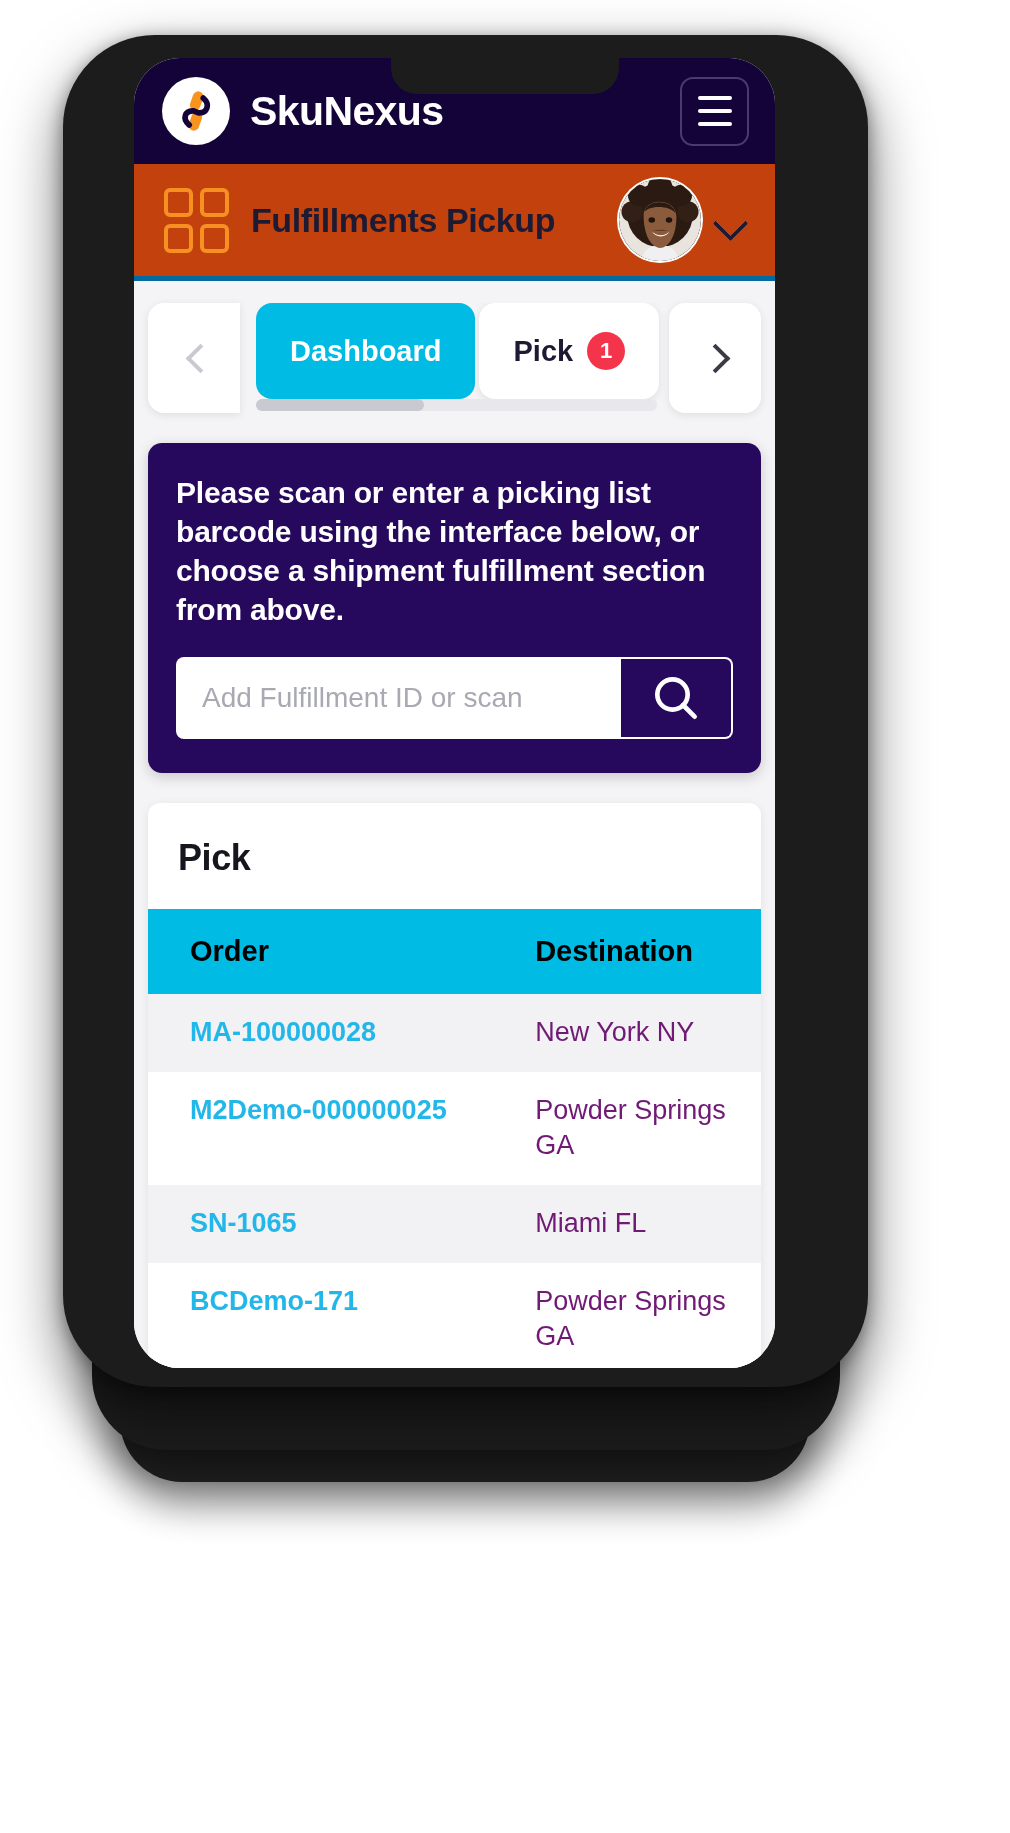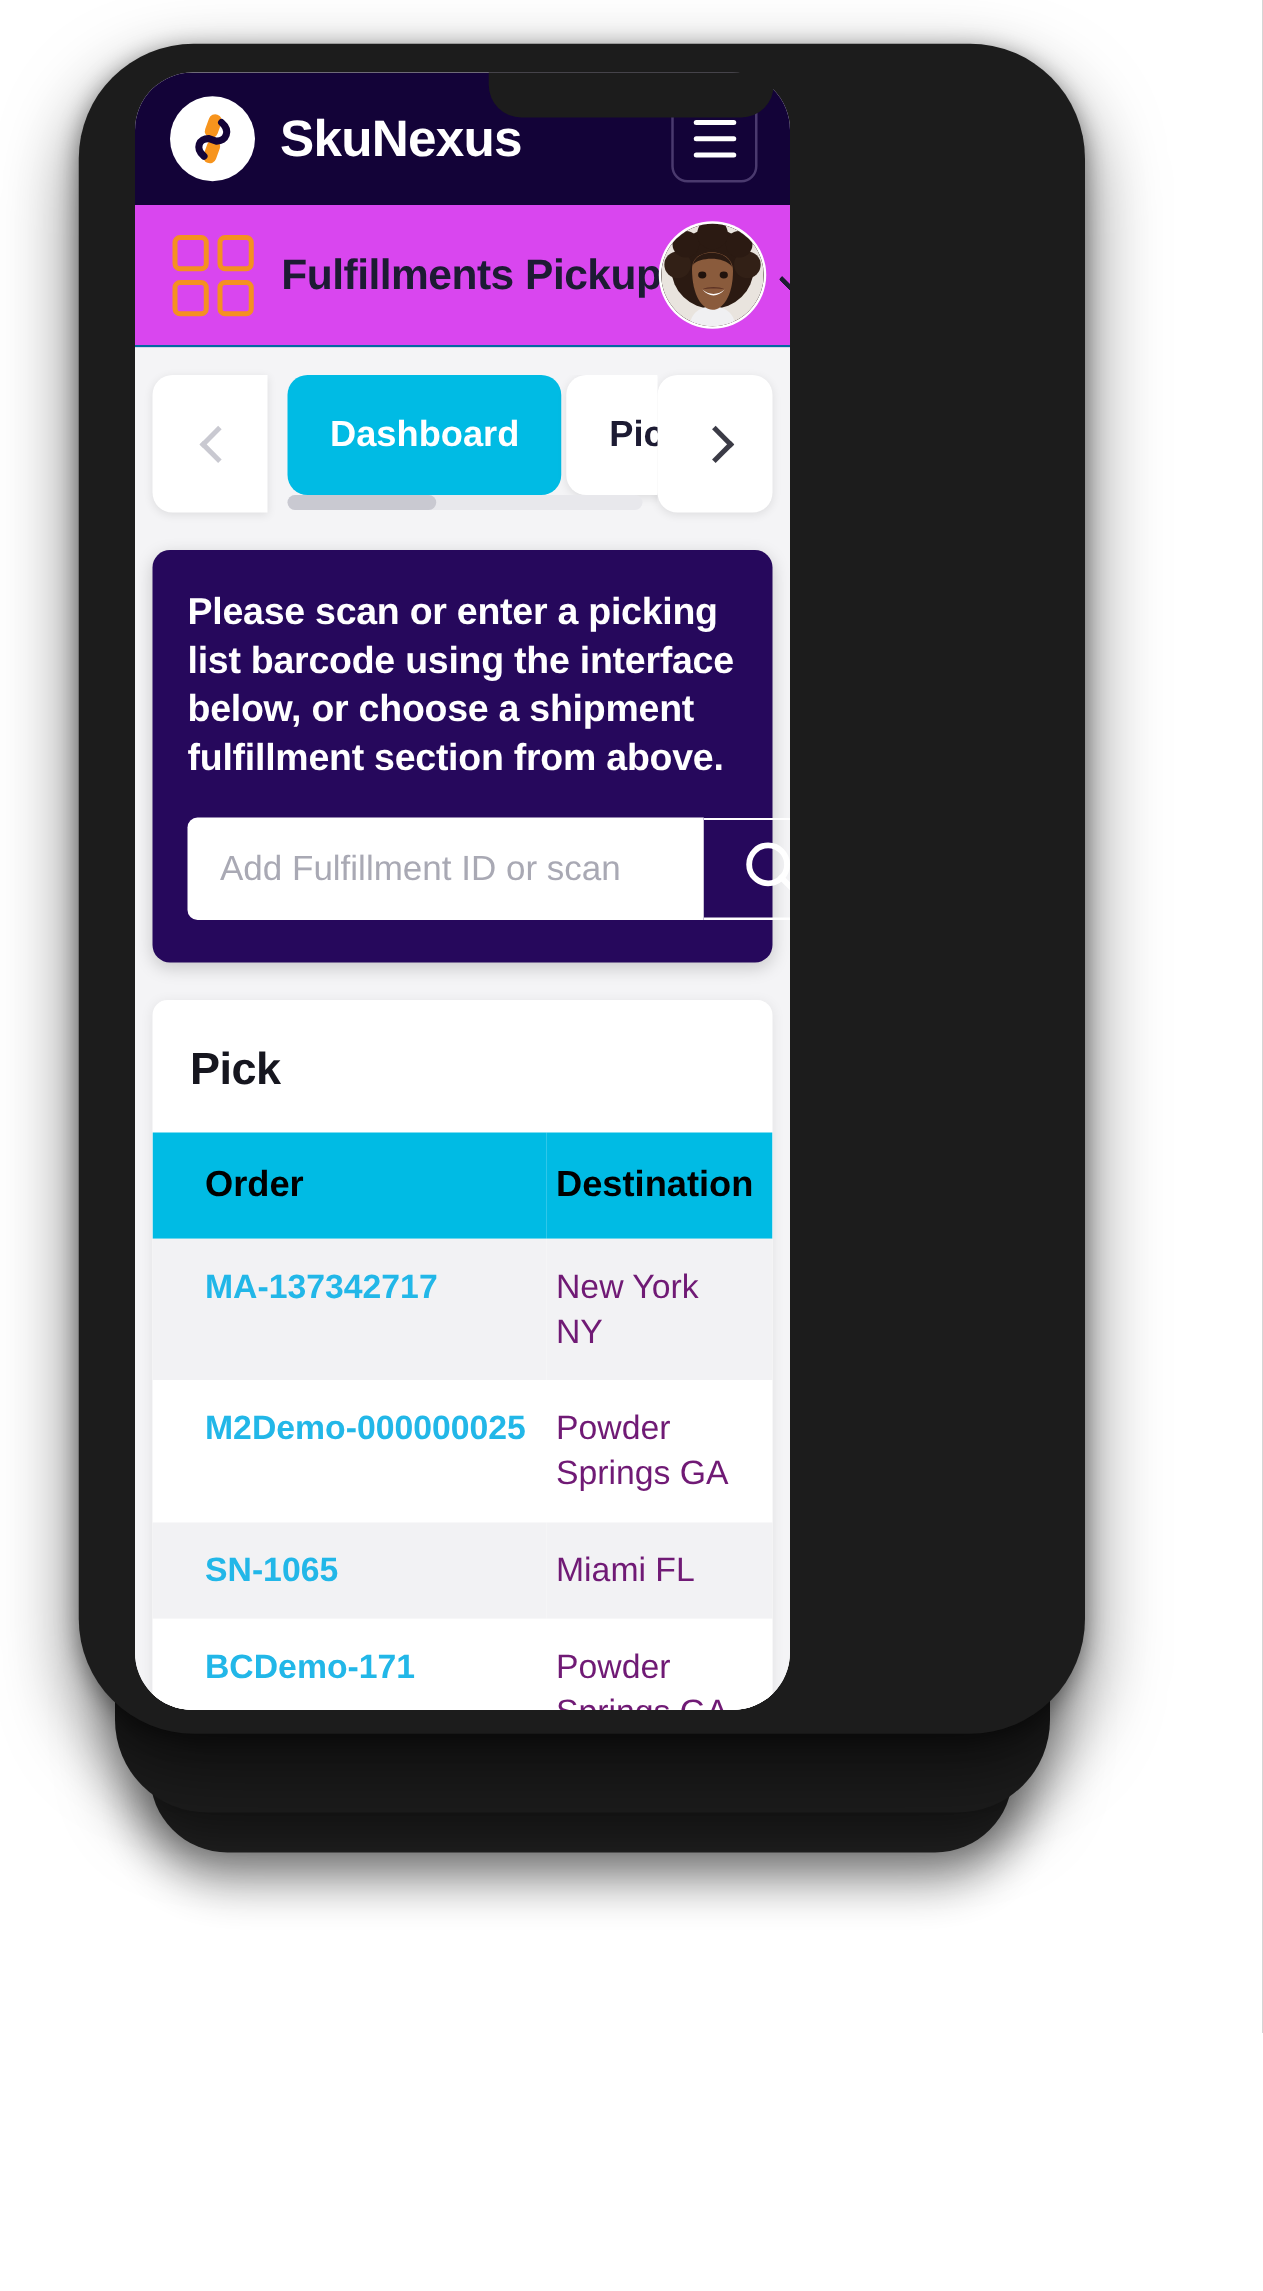--- a/index.html
+++ b/index.html
@@ -32,22 +32,22 @@
     box-shadow:0 24px 44px rgba(0,0,0,.5);
   }
   .phone-shadow-c{
     position:absolute;left:120px;top:1392px;
     width:690px;height:90px;background:#1c1c1c;
     border-radius:0 0 62px 62px;
     opacity:.96;
     box-shadow:0 22px 40px rgba(0,0,0,.45);
   }
   .phone-screen{
-    position:absolute;left:108px;top:58px;
-    width:524px;height:1310px;
+    position:absolute;left:134px;top:58px;
+    width:641px;height:1310px;
     background:#ffffff;
     border-radius:46px 46px 46px 46px;
     overflow:hidden;
   }
   .notch{
     position:absolute;left:50%;transform:translateX(-50%);
     top:58px;width:228px;height:36px;
     background:#1c1c1c;border-radius:0 0 26px 26px;z-index:40;
   }
 
@@ -74,24 +74,24 @@
     width:65px;height:65px;border-radius:13px;
     border:2px solid #4a3a6e;
     background:transparent;
     display:flex;flex-direction:column;align-items:center;justify-content:center;
     gap:9px;cursor:pointer;flex:none;
   }
   .hamburger span{display:block;width:34px;height:4px;background:#fff;border-radius:2px;}
 
   
   .pagehead{
-    height:112px;background:#d946ef;
+    height:112px;background:#c2410c;
     display:flex;align-items:center;
     padding:0 22px 0 30px;
-    border-bottom:2px solid #0369a1;
+    border-bottom:5px solid #0369a1;
   }
   .grid-icon{display:grid;grid-template-columns:repeat(2,1fr);gap:7px;flex:none;margin-right:22px;}
   .grid-icon i{
     display:block;width:21px;height:21px;border:4px solid #f59021;border-radius:6px;
   }
   .page-title{
     font-size:34px;font-weight:700;color:#1d1b33;letter-spacing:-.4px;white-space:nowrap;
   }
   .head-right{margin-left:auto;display:flex;align-items:center;gap:12px;}
   .avatar{
@@ -345,21 +345,21 @@
         <table class="pick-table">
           <thead>
             <tr>
               <th class="col-order">Order</th>
               <th class="col-dest">Destination</th>
             </tr>
           </thead>
           <tbody>
             <tr class="odd">
               <td class="c-order">
-                <a class="order-link">MA-137342717</a>
+                <a class="order-link">MA-100000028</a>
               </td>
               <td class="c-dest">New York NY</td>
             </tr>
             <tr class="even">
               <td class="c-order">
                 <a class="order-link">M2Demo-000000025</a>
               </td>
               <td class="c-dest">Powder Springs GA</td>
             </tr>
             <tr class="odd">

